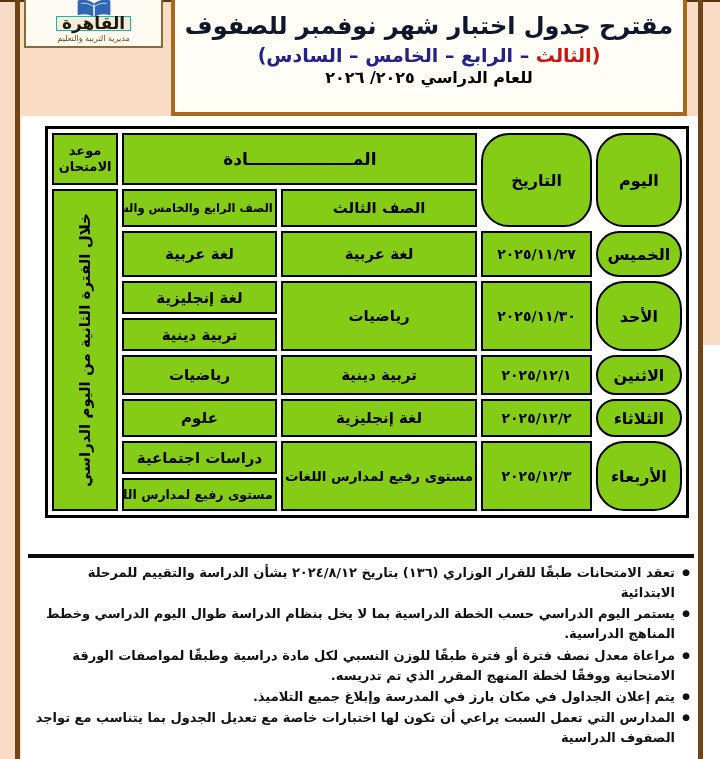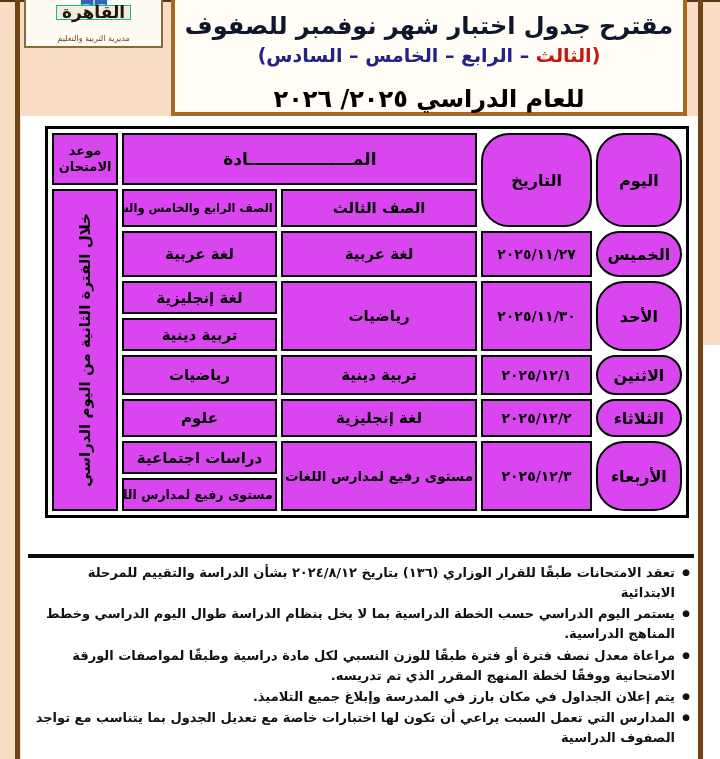--- a/index.html
+++ b/index.html
@@ -21,42 +21,42 @@
     position:absolute; left:24px; top:-10px; width:139px; height:58px;
     background:#fdfaf2; border:2px solid #8a6a36;
     display:flex; flex-direction:column; align-items:center; justify-content:flex-end;
     padding-bottom:3px; box-sizing:border-box;
   }
   .logo-book { margin-bottom:-3px; }
   .logo-name {
     font-size:17px; font-weight:bold; color:#20180a;
     border:1px solid #14b8a6; background:#f3ecd8; padding:0 5px; line-height:13px;
   }
-  .logo-sub { font-size:8px; color:#6b4a12; margin-top:14px; white-space:nowrap; }
+  .logo-sub { font-size:8px; color:#6b4a12; margin-top:3px; white-space:nowrap; }
 
   
   .header-box {
     position:absolute; left:171px; top:-6px; width:516px; height:122px;
     background:#fffdf6; border:4px solid #a8681e; box-sizing:border-box;
     text-align:center; padding-top:13px;
   }
   .title-main { font-size:24px; font-weight:bold; color:#0f172a; line-height:1.25; }
   .title-grades { font-size:19px; font-weight:bold; margin-top:3px; }
   .grades-red  { color:#c9150c; }
   .grades-navy { color:#232288; }
-  .title-year { font-size:24px; font-weight:bold; color:#000; margin-top:19px; }
+  .title-year { font-size:16px; font-weight:bold; color:#000; margin-top:2px; }
 
   
   table.sched {
     position:absolute; left:45px; top:126px; width:644px;
     border-collapse:separate; border-spacing:4px; table-layout:fixed;
     background:#fff; border:3px solid #000;
   }
   .sched th, .sched td {
-    border:2px solid #000; background:#d946ef; color:#000;
+    border:2px solid #000; background:#84cc16; color:#000;
     text-align:center; vertical-align:middle; font-weight:bold; padding:1px 2px;
     overflow:hidden;
   }
   .fs-day   { font-size:16px;border-radius:28px; }
   .fs-date  { font-size:14px; }
   .fs-sub   { font-size:15px; }
   .fs-small { font-size:11.5px; white-space:nowrap; }
   .fs-madda { font-size:17px; white-space:nowrap;margin-left:46px; }
   .fs-mawid { font-size:13px; line-height:1.25; }
   .fs-lang  { font-size:12.5px; white-space:nowrap; }

